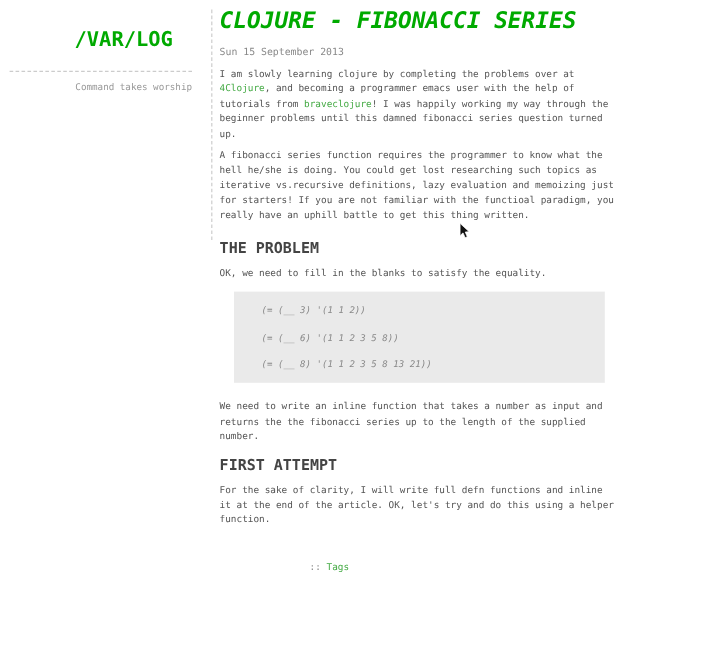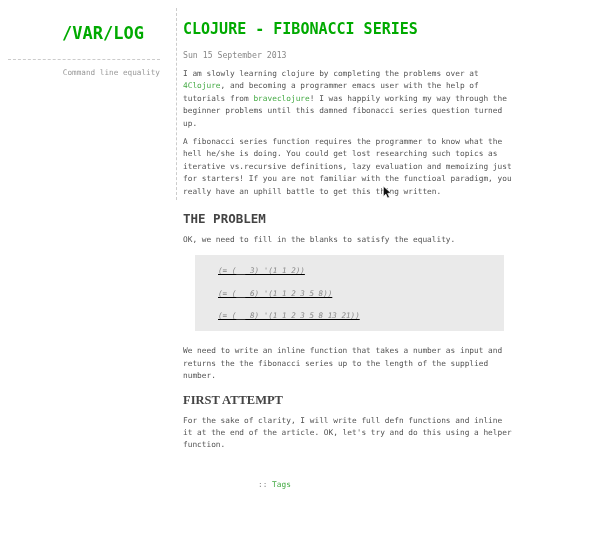--- a/index.html
+++ b/index.html
@@ -55,27 +55,28 @@
     border-left: 1px dashed var(--border);
   }
 
   
   .main {
     margin-left: 183px;
     width: 340px;
     padding-top: 8px;
   }
   .article-title {
-    margin: 12px 0 11px 0;
-    font-size: 15px; line-height: 19px;
+    margin: 0 0 11px 0;
+    font-size: 19px; line-height: 19px;
     font-weight: bold;
     color: var(--accent);
     text-decoration: none;
     display: block;
     white-space: nowrap;
+    font-style: italic;
   }
   .article-date {
     font-size: 8.2px; line-height: 11px;
     color: var(--muted);
     margin: 0 0 7px 0;
   }
   p.body-par {
     font-size: 7.8px; line-height: 12.4px;
     color: var(--body-text);
     margin: 0 0 6px 0;
@@ -86,27 +87,26 @@
     text-decoration: none;
     cursor: pointer;
   }
   h2.section-heading {
     font-size: 12.5px; line-height: 14px;
     font-weight: bold;
     color: var(--heading);
     margin: 14px 0 8px 0;
     white-space: nowrap;
   }
-  h2.section-heading.second { margin-top: 10px; font-family: Liberation Serif, serif; }
+  h2.section-heading.second { margin-top: 10px; }
   .codeblock {
     background: var(--code-bg);
     margin: 9px 0 14px 12px;
     width: 309px;
     padding: 10px 10px 10px 23px;
-    text-decoration: underline;
   }
   .code-line {
     font-size: 7.6px; line-height: 11.2px;
     font-style: italic;
     color: var(--muted);
     white-space: pre;
     margin: 0 0 11.2px 0;
   }
   .code-line:last-child { margin-bottom: 0; }
   .tags-row {
@@ -137,21 +137,21 @@
   }
 </style>
 </head>
 <body>
 
 <div class="page">
 
   <div class="sidebar">
     <a class="site-title" href="#">/VAR/LOG</a>
     <div class="sidebar-rule"></div>
-    <div class="site-subtitle">Command line equality</div>
+    <div class="site-subtitle">Command takes worship</div>
   </div>
 
   <div class="v-separator"></div>
 
   <div class="main">
     <a class="article-title" href="#">CLOJURE - FIBONACCI SERIES</a>
     <div class="article-date">Sun 15 September 2013</div>
 
     <p class="body-par"><span>I am slowly learning clojure by completing the problems over at
 </span><a class="link" href="#">4Clojure</a><span>, and becoming a programmer emacs user with the help of

